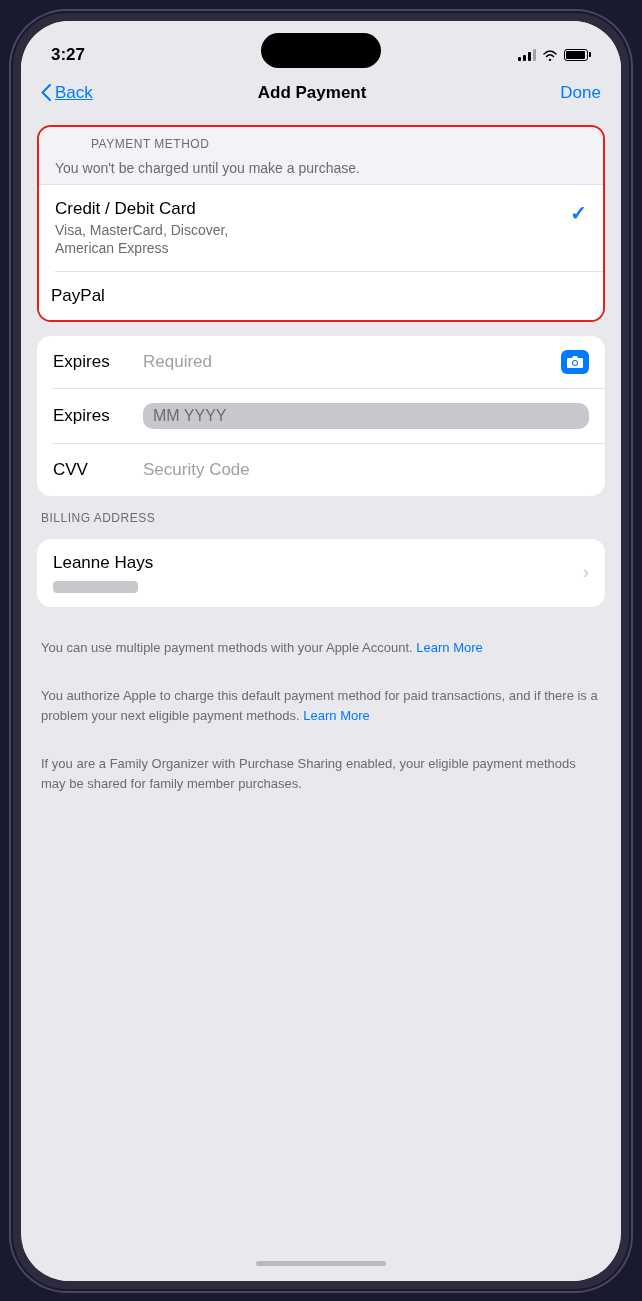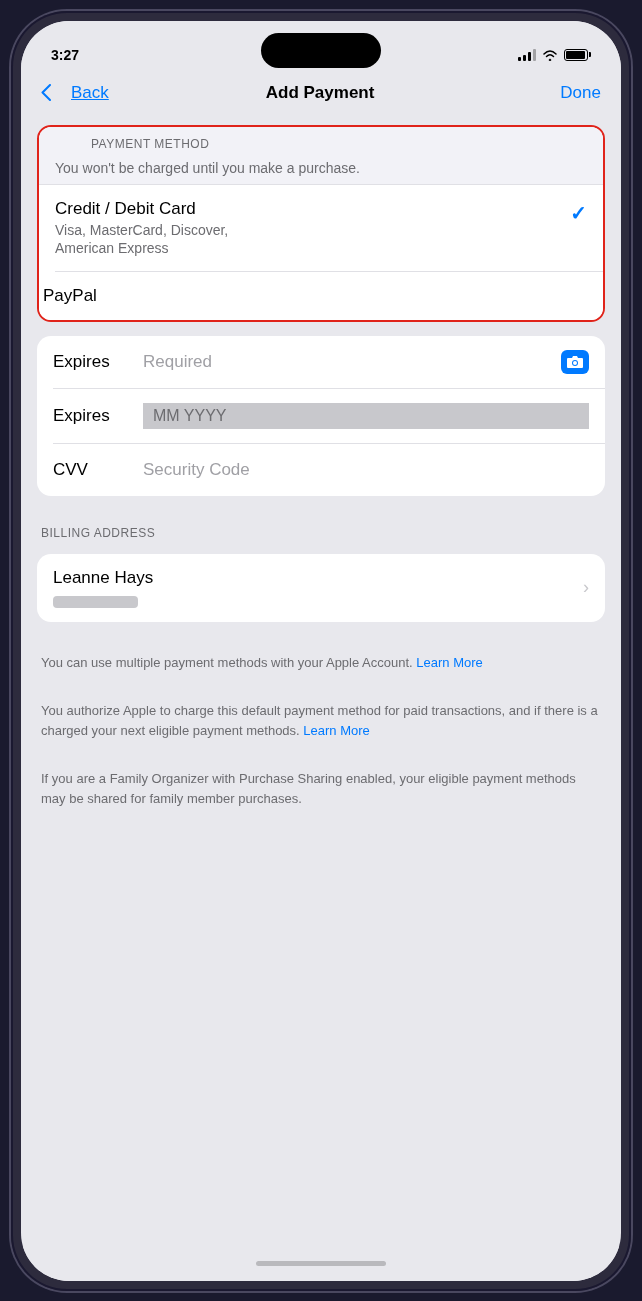--- a/index.html
+++ b/index.html
@@ -65,21 +65,21 @@
       background: #e8e8ed;
       height: 54px;
       display: flex;
       align-items: center;
       justify-content: space-between;
       padding: 14px 30px 0;
       flex-shrink: 0;
     }
 
     .status-time {
-      font-size: 14px;
+      font-size: 17px;
       font-weight: 600;
       color: #000;
     }
 
     .status-icons {
       display: flex;
       align-items: center;
       gap: 6px;
     }
 
@@ -148,21 +148,21 @@
       padding: 8px 20px 12px;
       display: flex;
       align-items: center;
       justify-content: space-between;
       flex-shrink: 0;
     }
 
     .nav-back {
       display: flex;
       align-items: center;
-      gap: 20px;
+      gap: 4px;
       color: #007aff;
       font-size: 17px;
       cursor: pointer;
     }
 
     .nav-title {
       font-size: 17px;
       font-weight: 600;
       color: #000;
     }
@@ -243,21 +243,21 @@
       margin-top: 2px;
     }
 
     .divider {
       height: 1px;
       background: #e0e0e5;
       margin-left: 16px;
     }
 
     .paypal-option {
-      padding: 14px 4px;
+      padding: 14px 12px;
       background: #fff;
     }
 
     .paypal-text {
       font-size: 17px;
       color: #000;
     }
 
     
     .form-card {
@@ -282,21 +282,21 @@
     .form-value {
       flex: 1;
       font-size: 17px;
       color: #a0a0a5;
     }
 
     .form-value.highlighted {
       background: #c8c8cc;
       color: #6c6c70;
       padding: 4px 10px;
-      border-radius: 0;
+      border-radius: 10px;
       font-size: 16px;
     }
 
     .camera-icon {
       width: 28px;
       height: 24px;
       background: #007aff;
       border-radius: 6px;
       display: flex;
       align-items: center;
@@ -312,21 +312,21 @@
     }
 
     
     .section-label {
       font-size: 12px;
       font-weight: 500;
       color: #6c6c70;
       letter-spacing: 0.5px;
       text-transform: uppercase;
       padding: 0 4px;
-      margin-top: 16px;
+      margin-top: 1px;
     }
 
     
     .address-card {
       background: #fff;
       border-radius: 14px;
       padding: 14px 16px;
       display: flex;
       align-items: center;
       justify-content: space-between;
@@ -490,21 +490,21 @@
         </div>
         <span class="chevron-right">›</span>
       </div>
 
       <div class="info-section">
         <p class="info-text">
           <span>You can use multiple payment methods with your Apple Account.</span>
           <a href="#" class="info-link">Learn More</a>
         </p>
         <p class="info-text">
-          <span>You authorize Apple to charge this default payment method for paid transactions, and if there is a charged your next eligible payment methods.</span>
+          <span>You authorize Apple to charge this default payment method for paid transactions, and if there is a problem your next eligible payment methods.</span>
           <a href="#" class="info-link">Learn More</a>
         </p>
         <p class="info-text">If you are a Family Organizer with Purchase Sharing enabled, your eligible payment methods may be shared for family member purchases.</p>
       </div>
 
     </div>
 
     <div class="home-indicator">
       <div class="home-bar"></div>
     </div>

